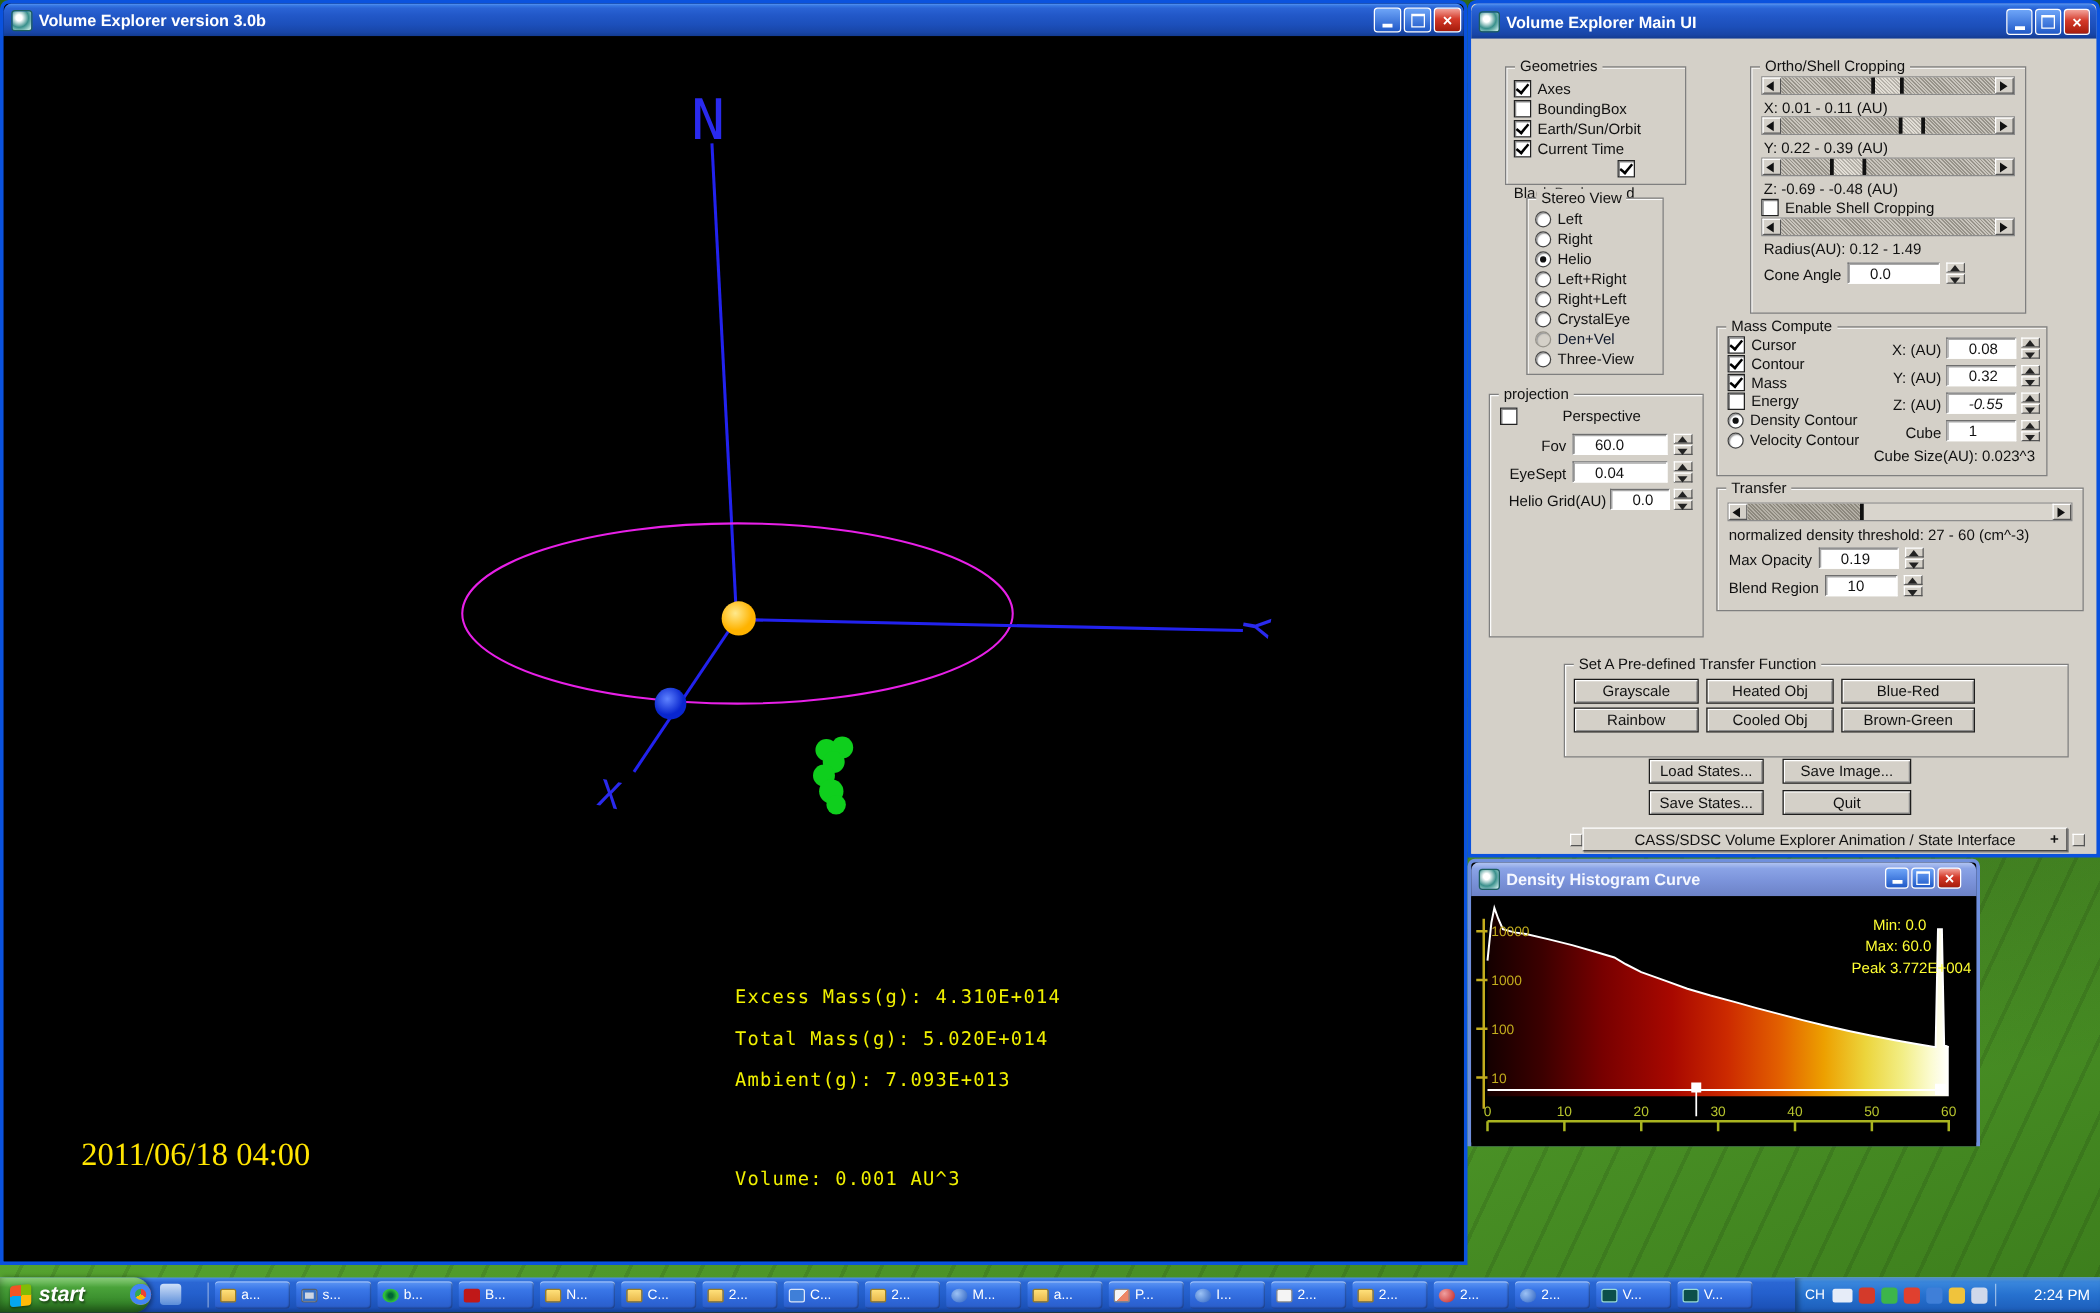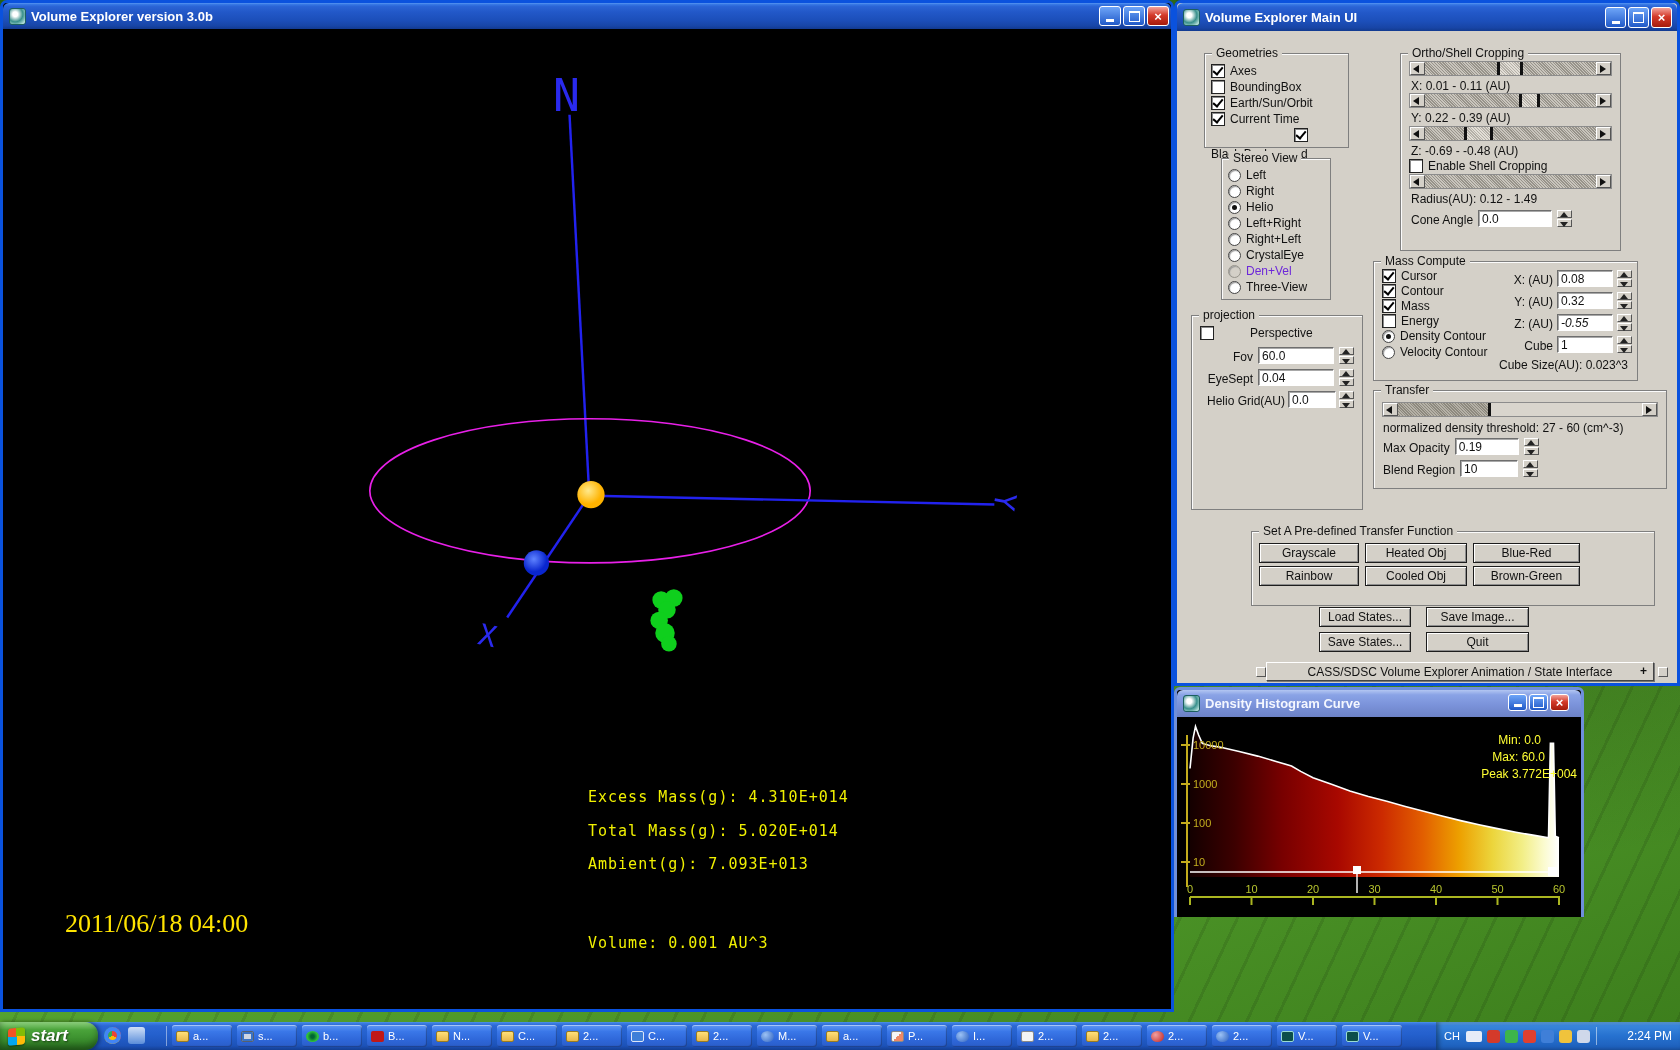--- a/index.html
+++ b/index.html
@@ -41,24 +41,24 @@
   
   #mui{left:1174px;top:0;width:506px;height:686px;border:3px solid #0a52de;border-radius:7px 7px 0 0;background:#d4d0c8;}
   #mui .content{position:absolute;left:0;right:0;top:28px;bottom:0;background:#d4d0c8;font-size:12px;color:#111;}
   .grp{position:absolute;border:1px solid #7f7f7f;box-shadow:inset 1px 1px 0 #fbfbfb;}
   .glab{position:absolute;top:-8px;left:7px;background:#d4d0c8;padding:0 4px;font-size:12px;white-space:nowrap;}
   .row{position:absolute;display:flex;align-items:flex-end;gap:5px;white-space:nowrap;}
   .cb{width:12px;height:12px;background:#fff;border:1px solid #222;box-shadow:inset 1px 1px 0 #8b8b8b;position:relative;flex:none;}
   .cb.on::after{content:"";position:absolute;left:3px;top:0;width:4px;height:8px;border:solid #000;border-width:0 2px 2px 0;transform:rotate(40deg);}
   .rb{width:11px;height:11px;border-radius:50%;background:#fff;border:1px solid #444;box-shadow:inset 1px 1px 1px #999;position:relative;flex:none;}
   .rb.on::after{content:"";position:absolute;left:3px;top:3px;width:5px;height:5px;border-radius:50%;background:#111;}
-  .dim{color:#6d28d9;}
+  .dim{color:#0f172a;}
   .rb.dim{border-color:#96938b;background:#d4d0c8;}
   .tf{box-sizing:border-box;background:#fff;border:1px solid;border-color:#6e6e6e #fff #fff #6e6e6e;
-    box-shadow:inset 1px 1px 0 #a8a8a8;height:17px;padding:1px 3px;font-size:12px;}
+    box-shadow:inset 1px 1px 0 #a8a8a8;height:17px;padding:1px 17px;font-size:12px;}
   .spin{width:15px;height:17px;display:flex;flex-direction:column;gap:1px;flex:none;}
   .spin i{flex:1;background:#d4d0c8;border:1px solid;border-color:#fff #555 #555 #fff;position:relative;}
   .spin i.up::after{content:"";position:absolute;left:2px;top:1px;border:4px solid transparent;border-bottom:5px solid #222;border-top:none;}
   .spin i.dn::after{content:"";position:absolute;left:2px;top:2px;border:4px solid transparent;border-top:5px solid #222;border-bottom:none;}
   .btn{position:absolute;box-sizing:border-box;background:#d4d0c8;border:1px solid #1d1d1d;
     box-shadow:inset 1px 1px 0 #fff, inset -1px -1px 0 #8d8d8d;
     display:flex;align-items:center;justify-content:center;font-size:12px;}
   .slider{position:absolute;height:15px;display:flex;border:1px solid #8c8c8c;box-sizing:border-box;}
   .sl-ar{width:13px;background:#d4d0c8;border:1px solid;border-color:#fff #555 #555 #fff;position:relative;flex:none;}
   .sl-ar.l::after{content:"";position:absolute;left:2px;top:2px;border:4px solid transparent;border-right:6px solid #111;border-left:none;}
@@ -76,21 +76,21 @@
   .arrowpad svg{display:block;}
 
   
   #hist{left:1174px;top:687px;width:410px;height:230px;border:3px solid #6f8fdc;border-radius:6px 6px 0 0;background:#000;}
   #hist .content{position:absolute;left:0;top:27px;width:404px;height:200px;background:#000;}
   .hlbl{position:absolute;color:#ffff33;font-size:12px;text-align:right;white-space:nowrap;}
 
   
   #taskbar{position:absolute;left:0;top:1022px;width:1680px;height:28px;
     background:linear-gradient(180deg,#4f91e8 0%,#3a7be0 5%,#2b67d4 14%,#2460cd 45%,#1c52b8 85%,#143f93 100%);}
-  #start{position:absolute;left:0;top:0;width:98px;height:28px;border-radius:0 13px 13px 0;
+  #start{position:absolute;left:0;top:0;width:120px;height:28px;border-radius:0 13px 13px 0;
     background:linear-gradient(180deg,#8fd27f 0%,#4aa33a 28%,#3b8f2e 62%,#2a7420 100%);
     box-shadow:inset 0 -4px 7px rgba(0,0,0,.33), 2px 0 4px rgba(0,0,0,.45);
     display:flex;align-items:center;gap:6px;padding-left:8px;box-sizing:border-box;color:#fff;
     font:italic bold 17px "Liberation Sans",sans-serif;text-shadow:1px 1px 2px rgba(0,0,0,.55);text-align:center;}
   #flag{width:17px;height:17px;border-radius:3px;transform:skewY(-6deg);
     background:conic-gradient(#81bc06 0 25%, #ffba08 0 50%, #05a6f0 0 75%, #f35325 0);
     box-shadow:0 1px 2px rgba(0,0,0,.5);}
   #qlaunch{position:absolute;left:104px;top:5px;display:flex;gap:7px;align-items:center;}
   .ql{width:17px;height:17px;border-radius:50%;}
   #ql-sep{position:absolute;left:166px;top:4px;width:1px;height:20px;background:rgba(255,255,255,.45);}

